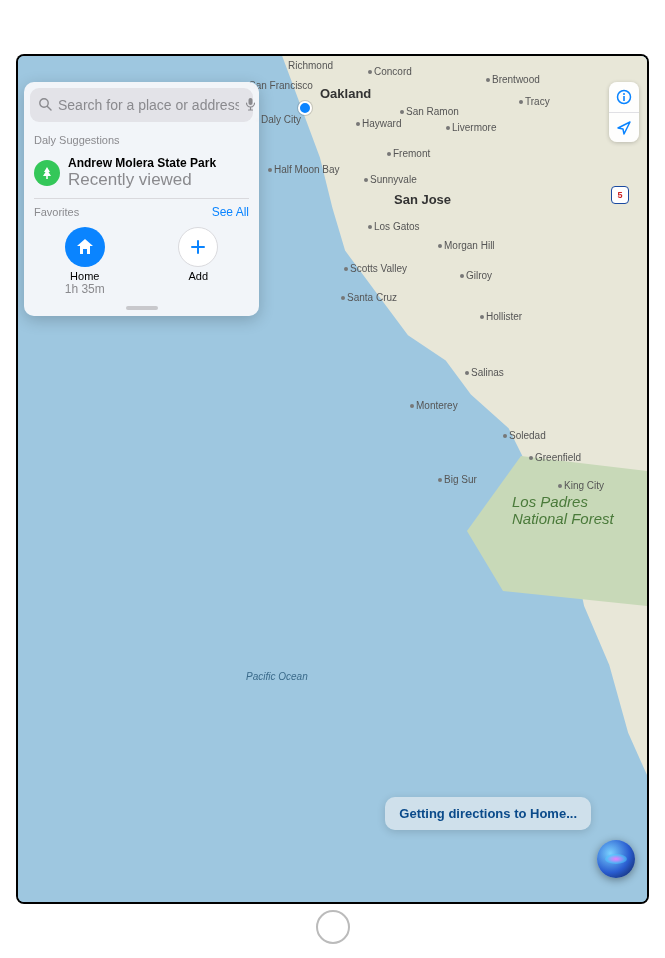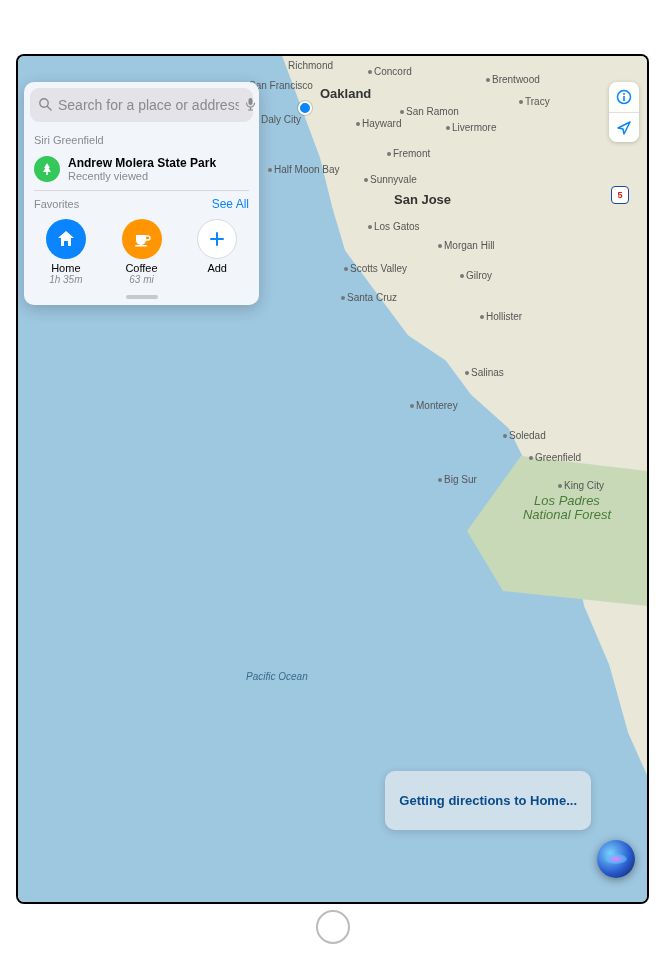--- a/index.html
+++ b/index.html
@@ -31,21 +31,21 @@
       88% 58%, 85% 55%, 82% 50%, 78% 44%,
       72% 40%, 68% 36%, 62% 33%, 57% 28%,
       52% 23%, 50% 18%, 48% 12%, 45% 6%, 42% 0%
     );
   }
   .forest {
     position: absolute; right: 0; bottom: 35%; width: 180px; height: 150px;
     background: #c8d9b8;
     clip-path: polygon(30% 0%, 100% 10%, 100% 100%, 20% 90%, 0% 50%);
   }
-  .forest-lbl { position:absolute; right:25px; top:438px; width:110px; font-size:13px; color:#4a7a3a; font-style:italic; text-align:center; line-height:1.1;}
+  .forest-lbl { position:absolute; right:25px; top:438px; width:110px; font-size:15px; color:#4a7a3a; font-style:italic; line-height:1.1;}
   .ocean-lbl { position: absolute; left: 228px; top: 615px; font-size: 10px; color: #3a6a8a; font-style: italic; text-align:center; line-height:1.1; }
 
   .city-lbl { position: absolute; font-size: 10px; color: #555; white-space: nowrap; }
   .city-lbl.big { font-size: 13px; font-weight: 600; color: #333; }
   .city-lbl .dot { display: inline-block; width: 4px; height: 4px; border-radius: 50%; background: #777; margin-right: 2px; vertical-align: middle; }
   .hwy-shield { position:absolute; width:18px; height:18px; border-radius:4px; background:#fff; border:1px solid #1a4aa0; color:#c22; font-size:9px; font-weight:700; display:flex; align-items:center; justify-content:center; }
 
   .user-loc { position:absolute; left:280px; top:45px; width:14px; height:14px; border-radius:50%; background:#0a84ff; border:2px solid #fff; box-shadow:0 0 0 1px rgba(0,0,0,.15); }
 
   
@@ -53,40 +53,40 @@
   .search { margin: 6px; height: 34px; background: #e3e3e8; border-radius: 9px; display: flex; align-items: center; padding: 0 8px; color: #8a8a8e; font-size: 13px; gap: 6px; }
   .search input { flex: 1; border: none; background: transparent; font-size: 14px; color: #000; outline: none; }
   .search input::placeholder { color: #8a8a8e; }
   .sep { height: 1px; background: #d9d9dd; margin: 0 10px; }
   .sect-hdr { font-size: 11px; color: #8a8a8e; padding: 6px 10px 4px; display: flex; justify-content: space-between; align-items: center; }
   .sect-hdr a { color: #0a84ff; font-size: 12px; text-decoration: none; }
   .sugg { display: flex; align-items: center; gap: 8px; padding: 6px 10px 8px; }
   .sugg .pin { width: 26px; height: 26px; border-radius: 50%; background: #34c759; display: flex; align-items: center; justify-content: center; }
   .sugg .pin svg { fill: #fff; }
   .sugg .txt .t { font-size: 12px; font-weight: 600; color: #000; }
-  .sugg .txt .s { font-size: 11px; color: #8a8a8e; }
+  .sugg .txt .s { font-size: 17px; color: #8a8a8e; }
   .favs { display: flex; padding: 4px 4px 10px; }
   .fav { flex: 1; text-align: center; }
   .fav .circ { width: 40px; height: 40px; border-radius: 50%; margin: 0 auto 3px; display: flex; align-items: center; justify-content: center; }
   .fav .circ svg { width:20px; height:20px; }
   .fav .circ.blue { background: #0a84ff; }
   .fav .circ.orange { background: #ff9500; }
   .fav .circ.white { background: #fff; border: 1px solid #d9d9dd; }
   .fav .lbl { font-size: 11px; color: #000; }
-  .fav .sub { font-size: 10px; color: #8a8a8e; font-style: italic; }
+  .fav .sub { font-size: 12px; color: #8a8a8e; }
   .grabber { width: 32px; height: 4px; background: #c8c8cc; border-radius: 2px; margin: 0 auto 6px; }
 
   
   .ctrl-stack { position: absolute; right: 8px; top: 26px; width: 30px; background: rgba(255,255,255,.95); border-radius: 8px; box-shadow: 0 1px 4px rgba(0,0,0,.2); overflow: hidden; }
   .ctrl { height: 30px; display: flex; align-items: center; justify-content: center; }
   .ctrl + .ctrl { border-top: 1px solid #e0e0e4; }
   .ctrl svg { fill: #0a84ff; stroke:#0a84ff; }
 
   
-  .siri-toast { position: absolute; right: 56px; bottom: 72px; background: rgba(210,225,235,.95); padding: 22px 14px; border-radius: 10px; font-size: 13px; font-weight: 600; color: #0a4a8a; box-shadow: 0 2px 8px rgba(0,0,0,.15); }
+  .siri-toast { position: absolute; right: 56px; bottom: 72px; background: rgba(210,225,235,.95); padding: 9px 14px; border-radius: 10px; font-size: 13px; font-weight: 600; color: #0a4a8a; box-shadow: 0 2px 8px rgba(0,0,0,.15); }
   .siri-orb { position: absolute; right: 12px; bottom: 24px; width: 38px; height: 38px; border-radius: 50%; background: radial-gradient(circle at 35% 35%, #7ad1ff, #2a5dd0 55%, #0b1a4a); box-shadow: 0 2px 8px rgba(0,0,0,.4); display:flex; align-items:center; justify-content:center; }
   .siri-orb .wave { width: 22px; height: 10px; border-radius: 50%; background: radial-gradient(ellipse at center, rgba(255,120,255,.9), rgba(80,200,255,.6) 60%, transparent); filter: blur(.5px); }
 </style>
 </head>
 <body>
 
 <div class="device">
   <div class="bezel">
 
     <div class="status">
@@ -172,21 +172,21 @@
         <input placeholder="Search for a place or address" style="">
         <span>
           <svg width="11" height="14" viewBox="0 0 11 14">
               <rect x="3.5" y="1" width="4" height="7" rx="2" fill="#8a8a8e"></rect>
               <path d="M1.5 6a4 4 0 008 0M5.5 10v3M3.5 13h4" fill="none" stroke="#8a8a8e" stroke-width="1.2" stroke-linecap="round"></path>
             </svg>
         </span>
       </div>
 
       <div class="sect-hdr">
-        <span>Siri Greenfield</span>
+        <span>Daly Suggestions</span>
       </div>
       <div class="sugg">
         <span class="pin">
           <svg width="14" height="14" viewBox="0 0 14 14">
               <path d="M7 1 L10 6 H8.5 L11 10 H3 L5.5 6 H4 Z"></path>
               <rect x="6.2" y="10" width="1.6" height="3"></rect>
             </svg>
         </span>
         <span class="txt">
           <div class="t">Andrew Molera State Park</div>
@@ -201,31 +201,20 @@
       </div>
       <div class="favs" id="favs-row">
           <div class="fav">
             <div class="circ blue">
               <svg viewBox="0 0 20 20" fill="#fff">
                 <path d="M10 2 L18 9 H15 V17 H12 V12 H8 V17 H5 V9 H2 Z"></path>
               </svg>
             </div>
             <div class="lbl">Home</div>
             <div class="sub">1h 35m</div>
-          </div>
-          <div class="fav">
-            <div class="circ orange">
-              <svg viewBox="0 0 20 20" fill="#fff">
-                <path d="M4 6 h10 v5 a5 5 0 01-10 0 Z"></path>
-                <path d="M14 7 h2 a2 2 0 010 4 h-2" fill="none" stroke="#fff" stroke-width="1.5"></path>
-                <rect x="3" y="16" width="12" height="1.5" rx=".7"></rect>
-              </svg>
-            </div>
-            <div class="lbl">Coffee</div>
-            <div class="sub">63 mi</div>
           </div>
           <div class="fav">
             <div class="circ white">
               <svg viewBox="0 0 20 20">
                 <line x1="10" y1="4" x2="10" y2="16" stroke="#0a84ff" stroke-width="2" stroke-linecap="round"></line>
                 <line x1="4" y1="10" x2="16" y2="10" stroke="#0a84ff" stroke-width="2" stroke-linecap="round"></line>
               </svg>
             </div>
             <div class="lbl">Add</div>
           </div>

